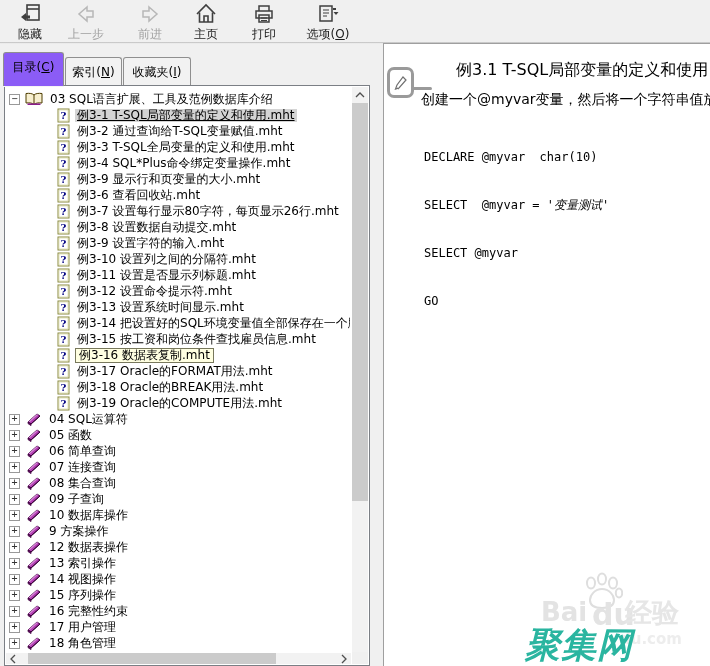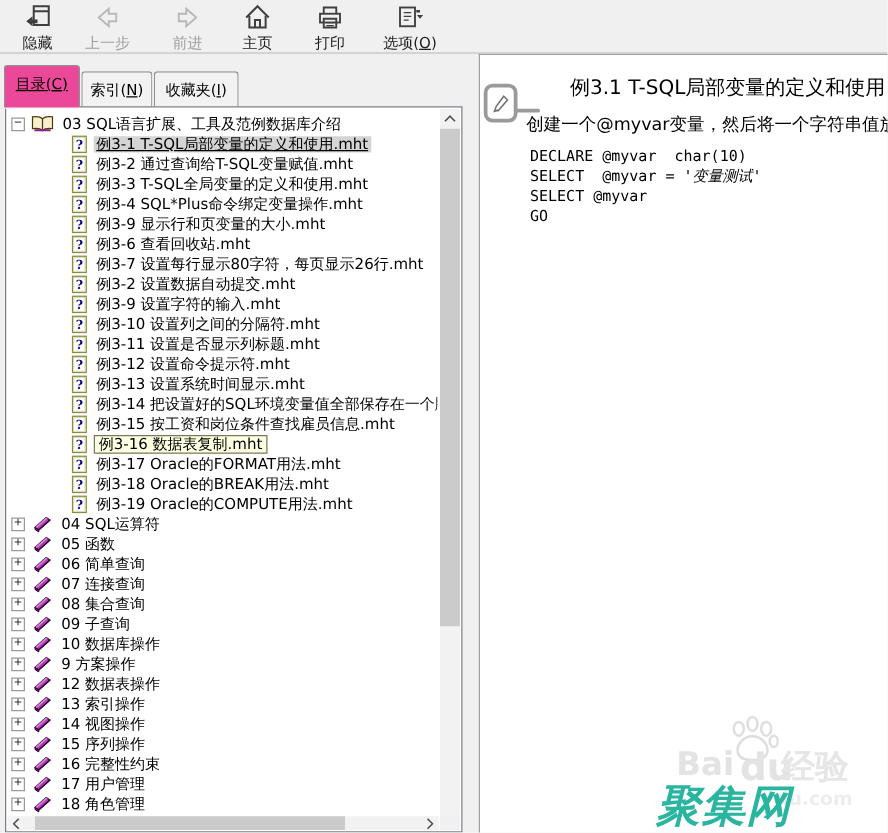--- a/index.html
+++ b/index.html
@@ -13,21 +13,21 @@
   .tbtn .ticon{height:24px;display:flex;align-items:center;justify-content:center;}
   .tbtn.disabled{color:#9f9f9f;}
   .toolbar-sep{position:absolute;top:42px;left:0;width:710px;height:2px;
         background:linear-gradient(#b9b9b9,#fbfbfb);}
 
   
   .tab{position:absolute;box-sizing:border-box;background:#f2f2f2;
        border:1px solid #8f8f8f;border-bottom:none;border-radius:3px 3px 0 0;
        font-size:12px;text-align:center;padding-top:6px;cursor:default;}
   .tab u{text-decoration:underline;}
-  .tab.active{background:#ec4899;z-index:3;box-shadow:0 1px 0 #f5f5f5;text-decoration:underline;}
+  .tab.active{background:#8b5cf6;z-index:3;box-shadow:0 1px 0 #f5f5f5;}
 
   
   .tree-box{position:absolute;left:4px;top:85px;width:366px;height:581px;background:#fff;
        border:1px solid #7b7f85;box-sizing:border-box;}
   .tree-scroll{position:absolute;left:2px;top:2px;right:19px;bottom:13px;overflow:hidden;padding-top:3px;}
   .trow{height:16px;display:flex;align-items:center;font-size:12px;white-space:pre;cursor:default;}
   .trow.lv0{padding-left:2px;}
   .trow.lv1{padding-left:50px;}
   .toggle{width:11px;height:11px;box-sizing:border-box;border:1px solid #999;background:#fff;
        color:#333;font-size:10px;line-height:8px;text-align:center;margin-right:5px;flex:none;
@@ -51,21 +51,21 @@
   
   .content-pane{position:absolute;left:383px;top:43px;width:327px;height:623px;background:#fff;
        border-top:1px solid #9f9f9f;border-left:1px solid #9f9f9f;overflow:hidden;}
   .topic-icon{position:absolute;left:3px;top:23px;width:21px;height:25px;border:3px solid #9a9a9a;
        border-radius:7px;background:#fff;display:flex;align-items:center;justify-content:center;}
   .connector{position:absolute;left:27px;top:43px;width:21px;height:3px;background:#9a9a9a;border-radius:2px;}
   .topic-title{position:absolute;left:56px;top:16px;font-size:16px;white-space:nowrap;margin-left:16px;}
   .topic-intro{position:absolute;left:37px;top:47px;font-size:14px;white-space:nowrap;}
   .code{position:absolute;left:40px;top:73px;margin:0;font-family:"DejaVu Sans Mono",monospace;
        font-size:12px;line-height:16px;}
-  .code .cline{display:block;white-space:pre;}
+  .code .cline{display:block;white-space:pre;margin-top:32px;}
   .code .it{font-style:italic;}
 
   
   .wm{position:absolute;pointer-events:none;}
   .wm-bai{left:157px;top:553px;font-size:26px;font-weight:bold;color:#e3e3e3;}
   .wm-du{left:208px;top:553px;font-size:30px;font-weight:bold;color:#e3e3e3;}
   .wm-paw{left:197px;top:527px;}
   .wm-jy{left:241px;top:551px;font-size:27px;font-weight:bold;color:#e6e6e6;}
   .wm-dom{left:236px;top:586px;font-size:15px;font-weight:bold;color:#ededed;}
   .wm-site{left:141px;top:578px;font-size:35px;font-weight:bold;font-style:italic;
@@ -187,21 +187,21 @@
             </svg></span><span class="lbl">例3-6 查看回收站.mht</span></div>
         <div class="trow lv1"><span class="ticn"><svg width="13" height="15" viewBox="0 0 13 15">
               <rect x="1" y="1" width="11" height="13" fill="#fffff4" stroke="#8a8a42" stroke-width="1"></rect>
               <rect x="2" y="2" width="9" height="11" fill="#ffffff" stroke="#cfcf9a" stroke-width=".6"></rect>
               <text x="6.5" y="11" font-size="10" font-weight="bold" fill="#000080" text-anchor="middle" font-family="DejaVu Serif,serif">?</text>
             </svg></span><span class="lbl">例3-7 设置每行显示80字符，每页显示26行.mht</span></div>
         <div class="trow lv1"><span class="ticn"><svg width="13" height="15" viewBox="0 0 13 15">
               <rect x="1" y="1" width="11" height="13" fill="#fffff4" stroke="#8a8a42" stroke-width="1"></rect>
               <rect x="2" y="2" width="9" height="11" fill="#ffffff" stroke="#cfcf9a" stroke-width=".6"></rect>
               <text x="6.5" y="11" font-size="10" font-weight="bold" fill="#000080" text-anchor="middle" font-family="DejaVu Serif,serif">?</text>
-            </svg></span><span class="lbl">例3-2 设置数据自动提交.mht</span></div>
+            </svg></span><span class="lbl">例3-8 设置数据自动提交.mht</span></div>
         <div class="trow lv1"><span class="ticn"><svg width="13" height="15" viewBox="0 0 13 15">
               <rect x="1" y="1" width="11" height="13" fill="#fffff4" stroke="#8a8a42" stroke-width="1"></rect>
               <rect x="2" y="2" width="9" height="11" fill="#ffffff" stroke="#cfcf9a" stroke-width=".6"></rect>
               <text x="6.5" y="11" font-size="10" font-weight="bold" fill="#000080" text-anchor="middle" font-family="DejaVu Serif,serif">?</text>
             </svg></span><span class="lbl">例3-9 设置字符的输入.mht</span></div>
         <div class="trow lv1"><span class="ticn"><svg width="13" height="15" viewBox="0 0 13 15">
               <rect x="1" y="1" width="11" height="13" fill="#fffff4" stroke="#8a8a42" stroke-width="1"></rect>
               <rect x="2" y="2" width="9" height="11" fill="#ffffff" stroke="#cfcf9a" stroke-width=".6"></rect>
               <text x="6.5" y="11" font-size="10" font-weight="bold" fill="#000080" text-anchor="middle" font-family="DejaVu Serif,serif">?</text>
             </svg></span><span class="lbl">例3-10 设置列之间的分隔符.mht</span></div>

